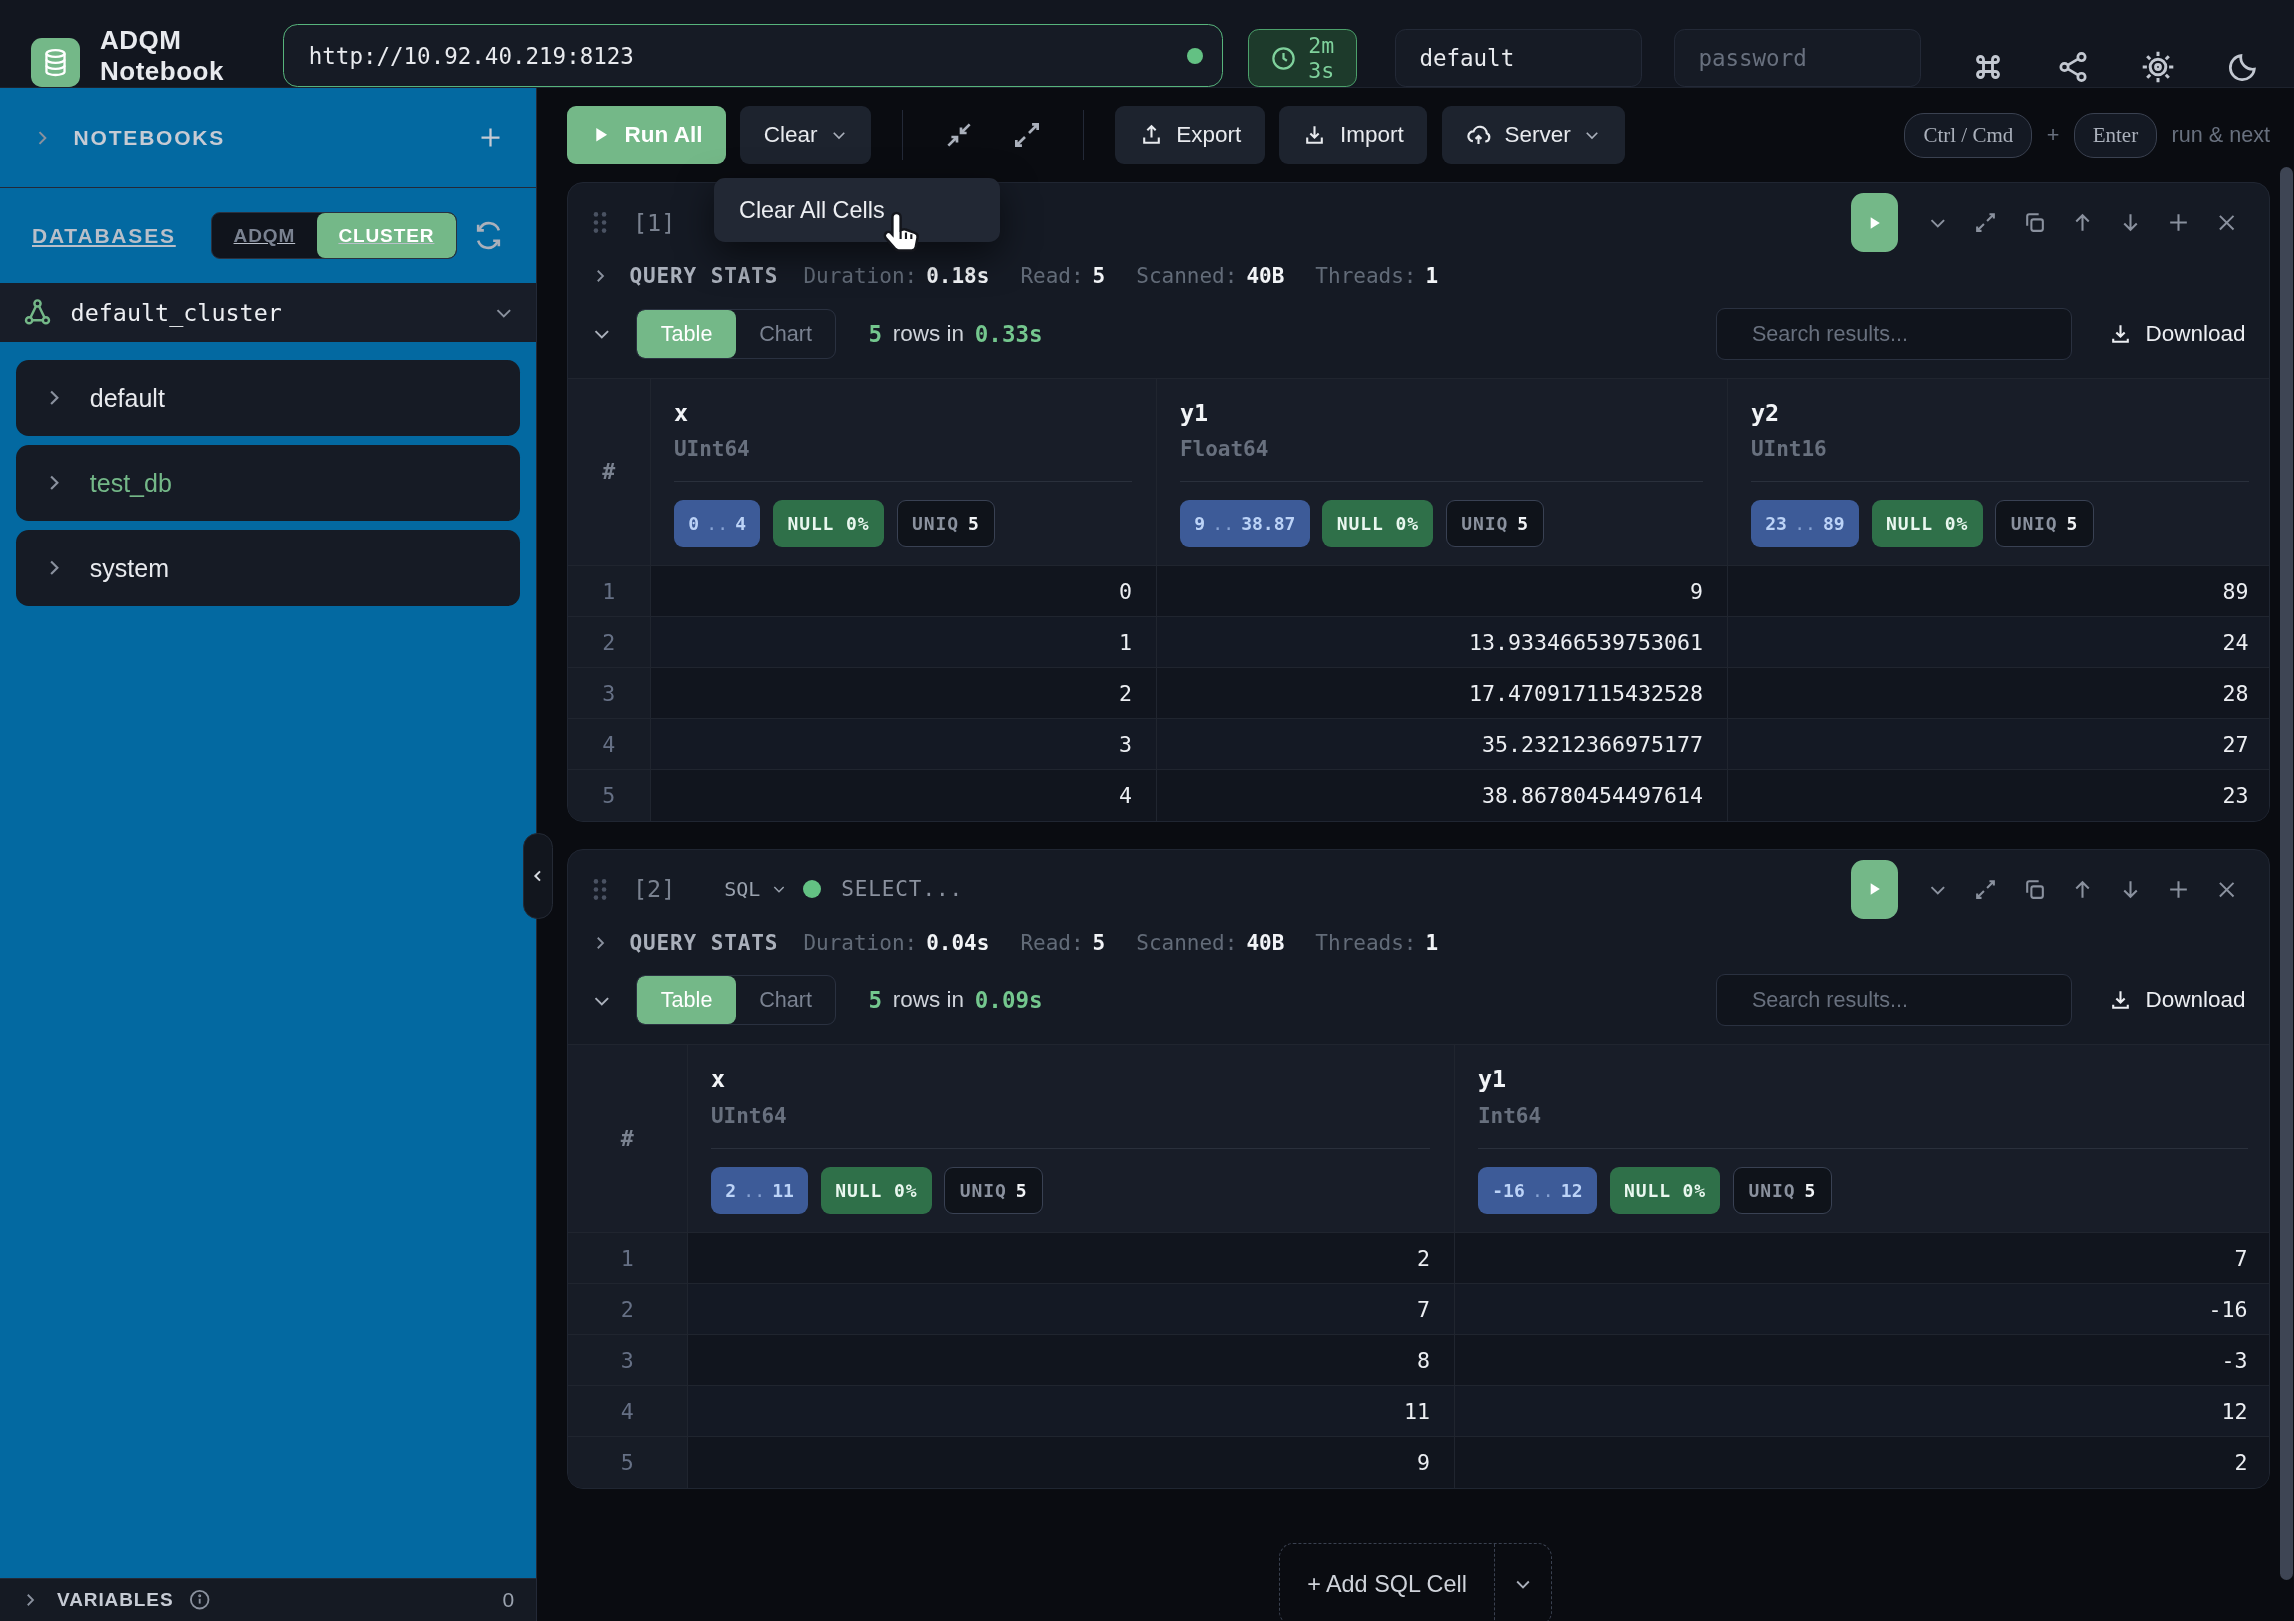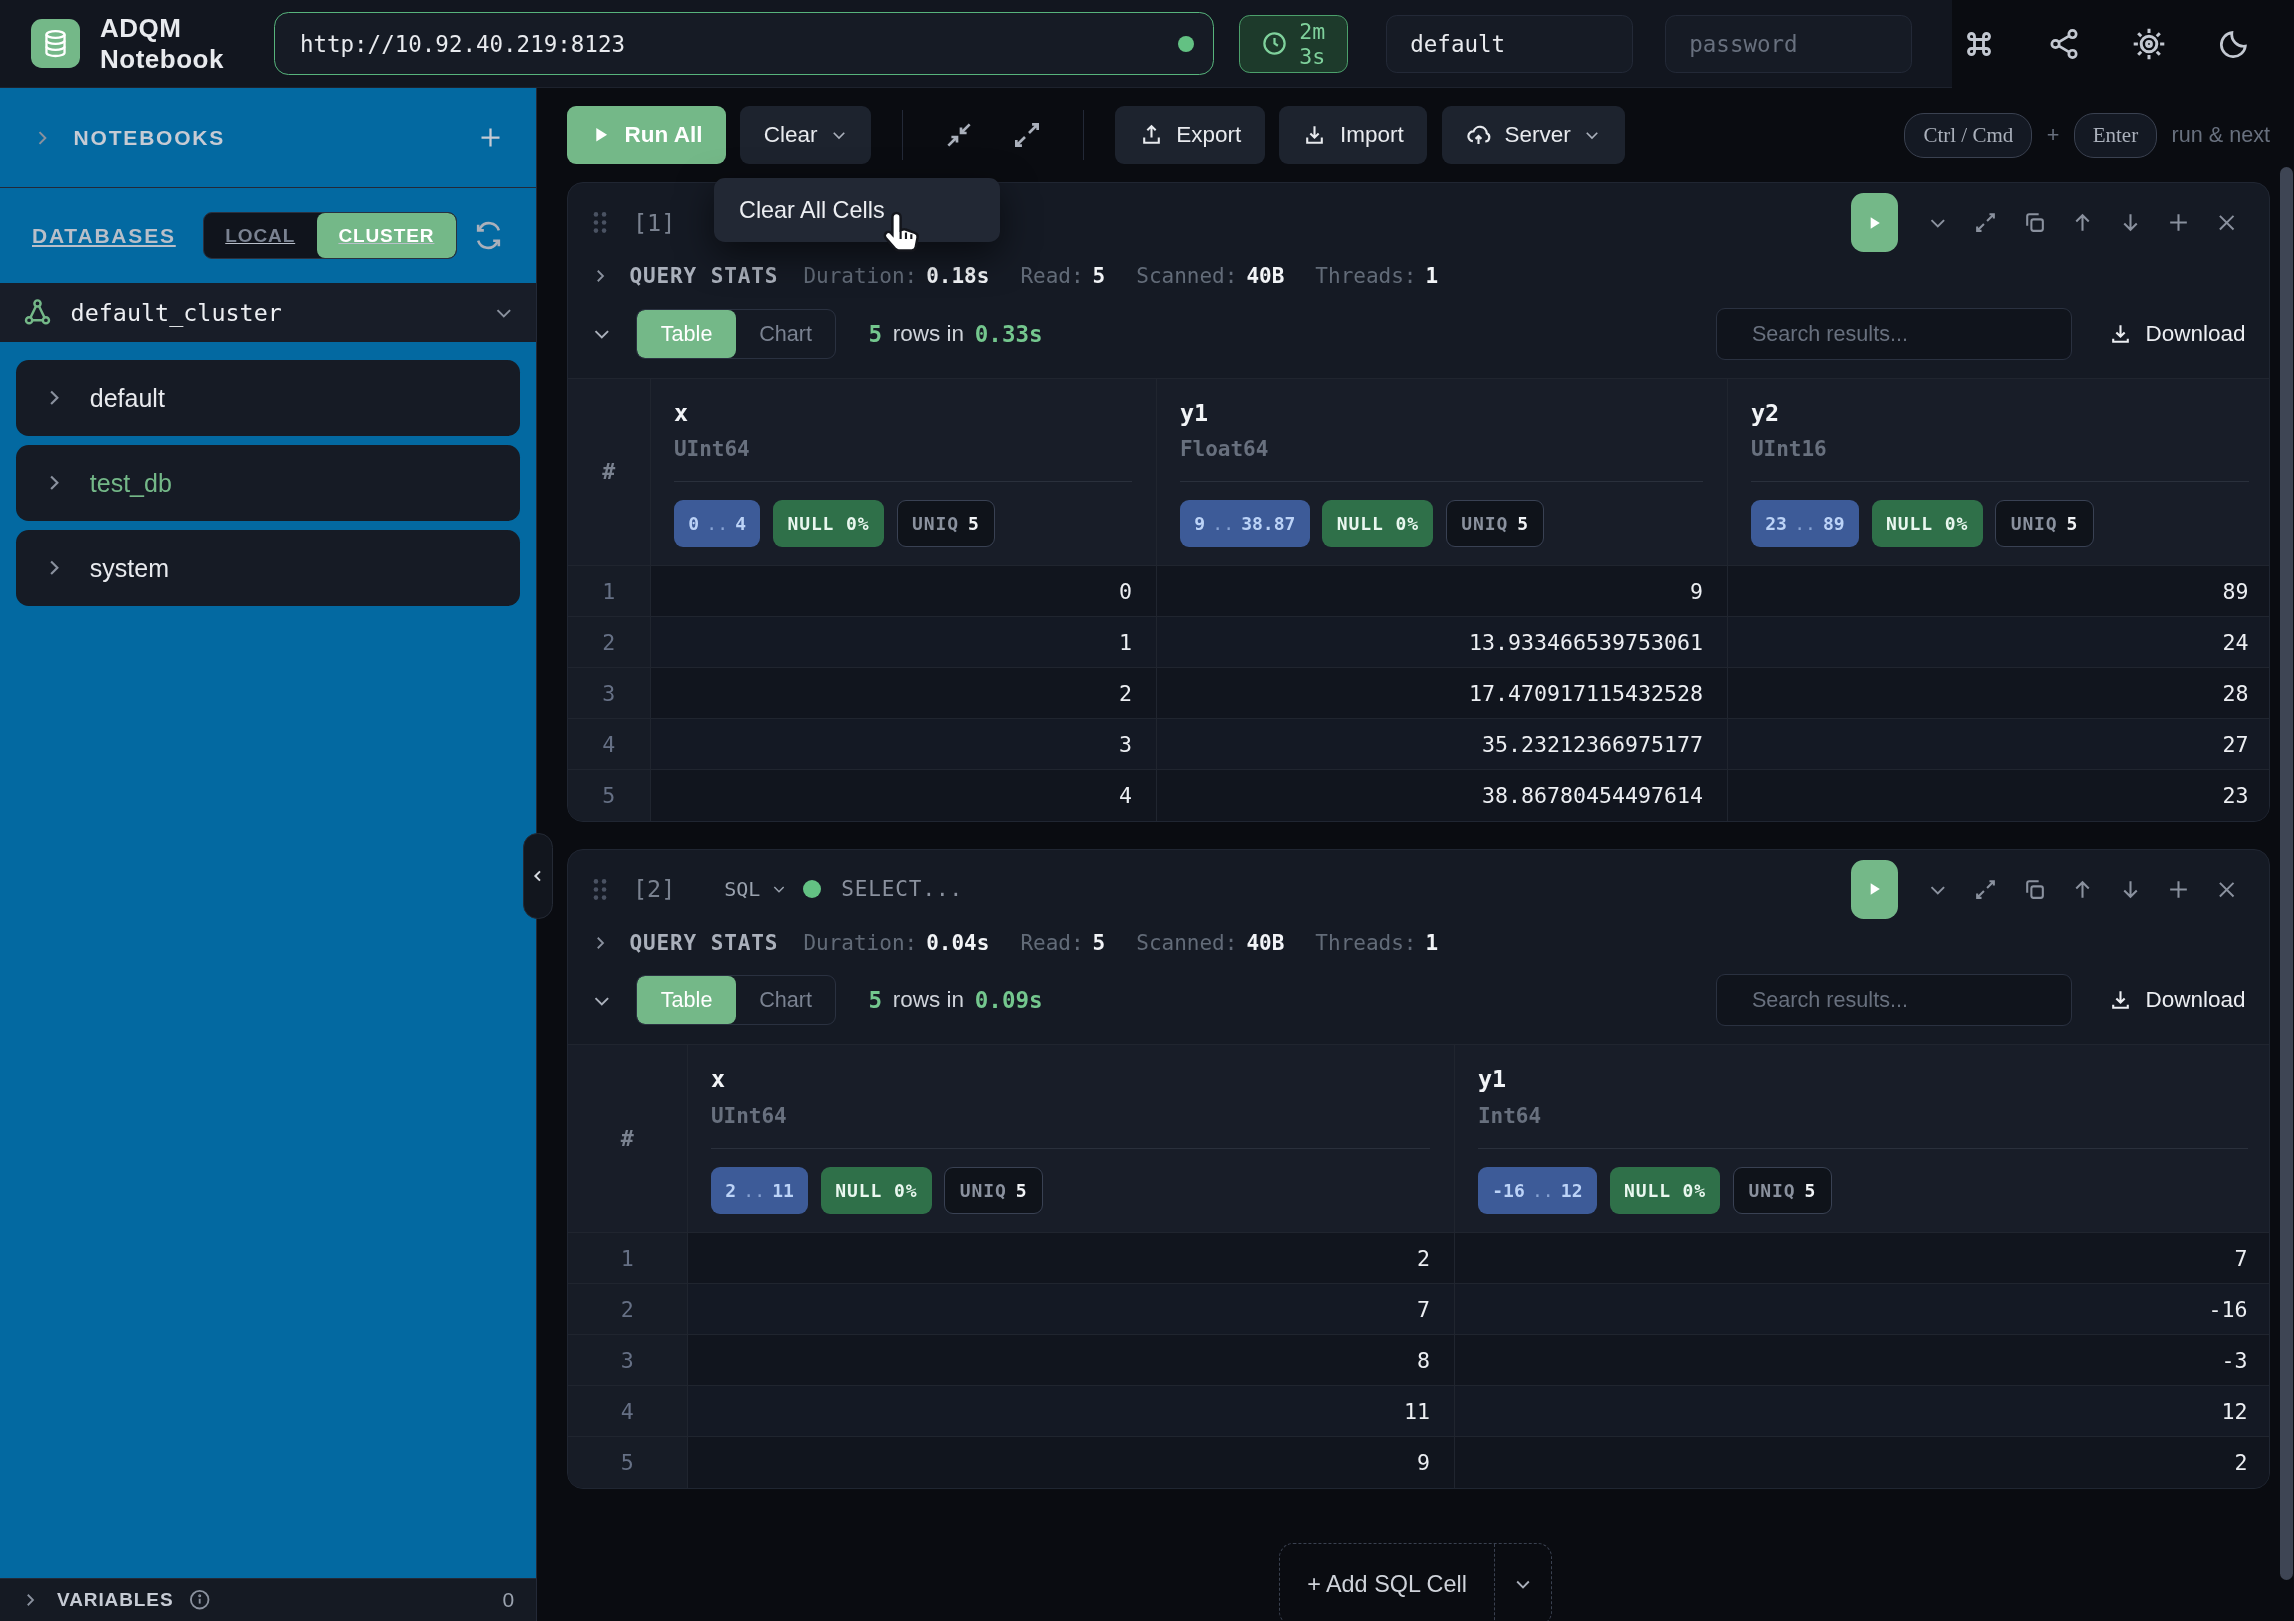--- a/index.html
+++ b/index.html
@@ -1,21 +1,21 @@
 <!DOCTYPE html>
 <html style="font-size:14.4px"><head>
 <meta charset="utf-8">
 <style>
   * { margin:0; padding:0; box-sizing:border-box; }
   html,body { width:2294px; height:1621px; overflow:hidden; background:#0a0c11;
     font-family:"Liberation Sans", sans-serif; color:#e8eaee; }
 
   
-  .topbar { position:absolute; left:0; top:0; width:1952px; height:88px; background:#12161f;
-    border-bottom:0.9px solid #1d222d; display:flex; align-items:center; padding:0 31px; z-index:30; }
+  .topbar { position:absolute; left:0; top:0; width:2294px; height:88px; background:#12161f;
+    border-bottom:0.9px solid #1d222d; display:flex; align-items:flex-end; padding:0 31px; z-index:30; }
   .logo { width:49px; height:49px; border-radius:10.8px; background:#74b888; display:flex;
     align-items:center; justify-content:center; flex:0 0 auto; }
   .app-title { font-size:26px; font-weight:bold; margin-left:20px; letter-spacing:0.5px; }
   .url-wrap { position:relative; margin-left:50px; }
   .url-input { width:940px; height:63px; background:#161b25; border:1.8px solid #57b47c; border-radius:14.4px;
     color:#e8eaee; font-family:"DejaVu Sans Mono",monospace; font-size:22.5px; padding:0 54px 0 25px; outline:none; }
   .url-dot { position:absolute; right:20px; top:50%; transform:translateY(-50%); width:16px; height:16px;
     border-radius:50%; background:#63c183; }
   .timer-pill { margin-left:25px; height:58px; padding:0 21.6px; border:1.8px solid #4ca06b; background:#1d3a2b;
     border-radius:10.8px; display:flex; align-items:center; gap:10.8px; color:#7fd19c;
@@ -236,21 +236,21 @@
     <span class="plus-btn">
       <svg width="27" height="27" viewBox="0 0 24 24" fill="none" stroke="currentColor" stroke-width="2">
           <path d="M12 4v16M4 12h16"></path>
         </svg>
     </span>
   </div>
   <div class="side-divider"></div>
   <div class="side-row db-header">
     <span>DATABASES</span>
     <span class="scope-toggle">
-      <span class="scope-seg">LOCAL</span>
+      <span class="scope-seg">ADQM</span>
       <span class="scope-seg active">CLUSTER</span>
     </span>
     <span class="refresh-btn">
       <svg width="31" height="31" viewBox="0 0 24 24" fill="none" stroke="currentColor" stroke-width="2">
         <path d="M20 8A8 8 0 0 0 5.6 6.2L4 8"></path>
           <path d="M4 3.6V8h4.4"></path>
         <path d="M4 16a8 8 0 0 0 14.4 1.8L20 16"></path>
           <path d="M20 20.4V16h-4.4"></path>
       </svg>
     </span>

